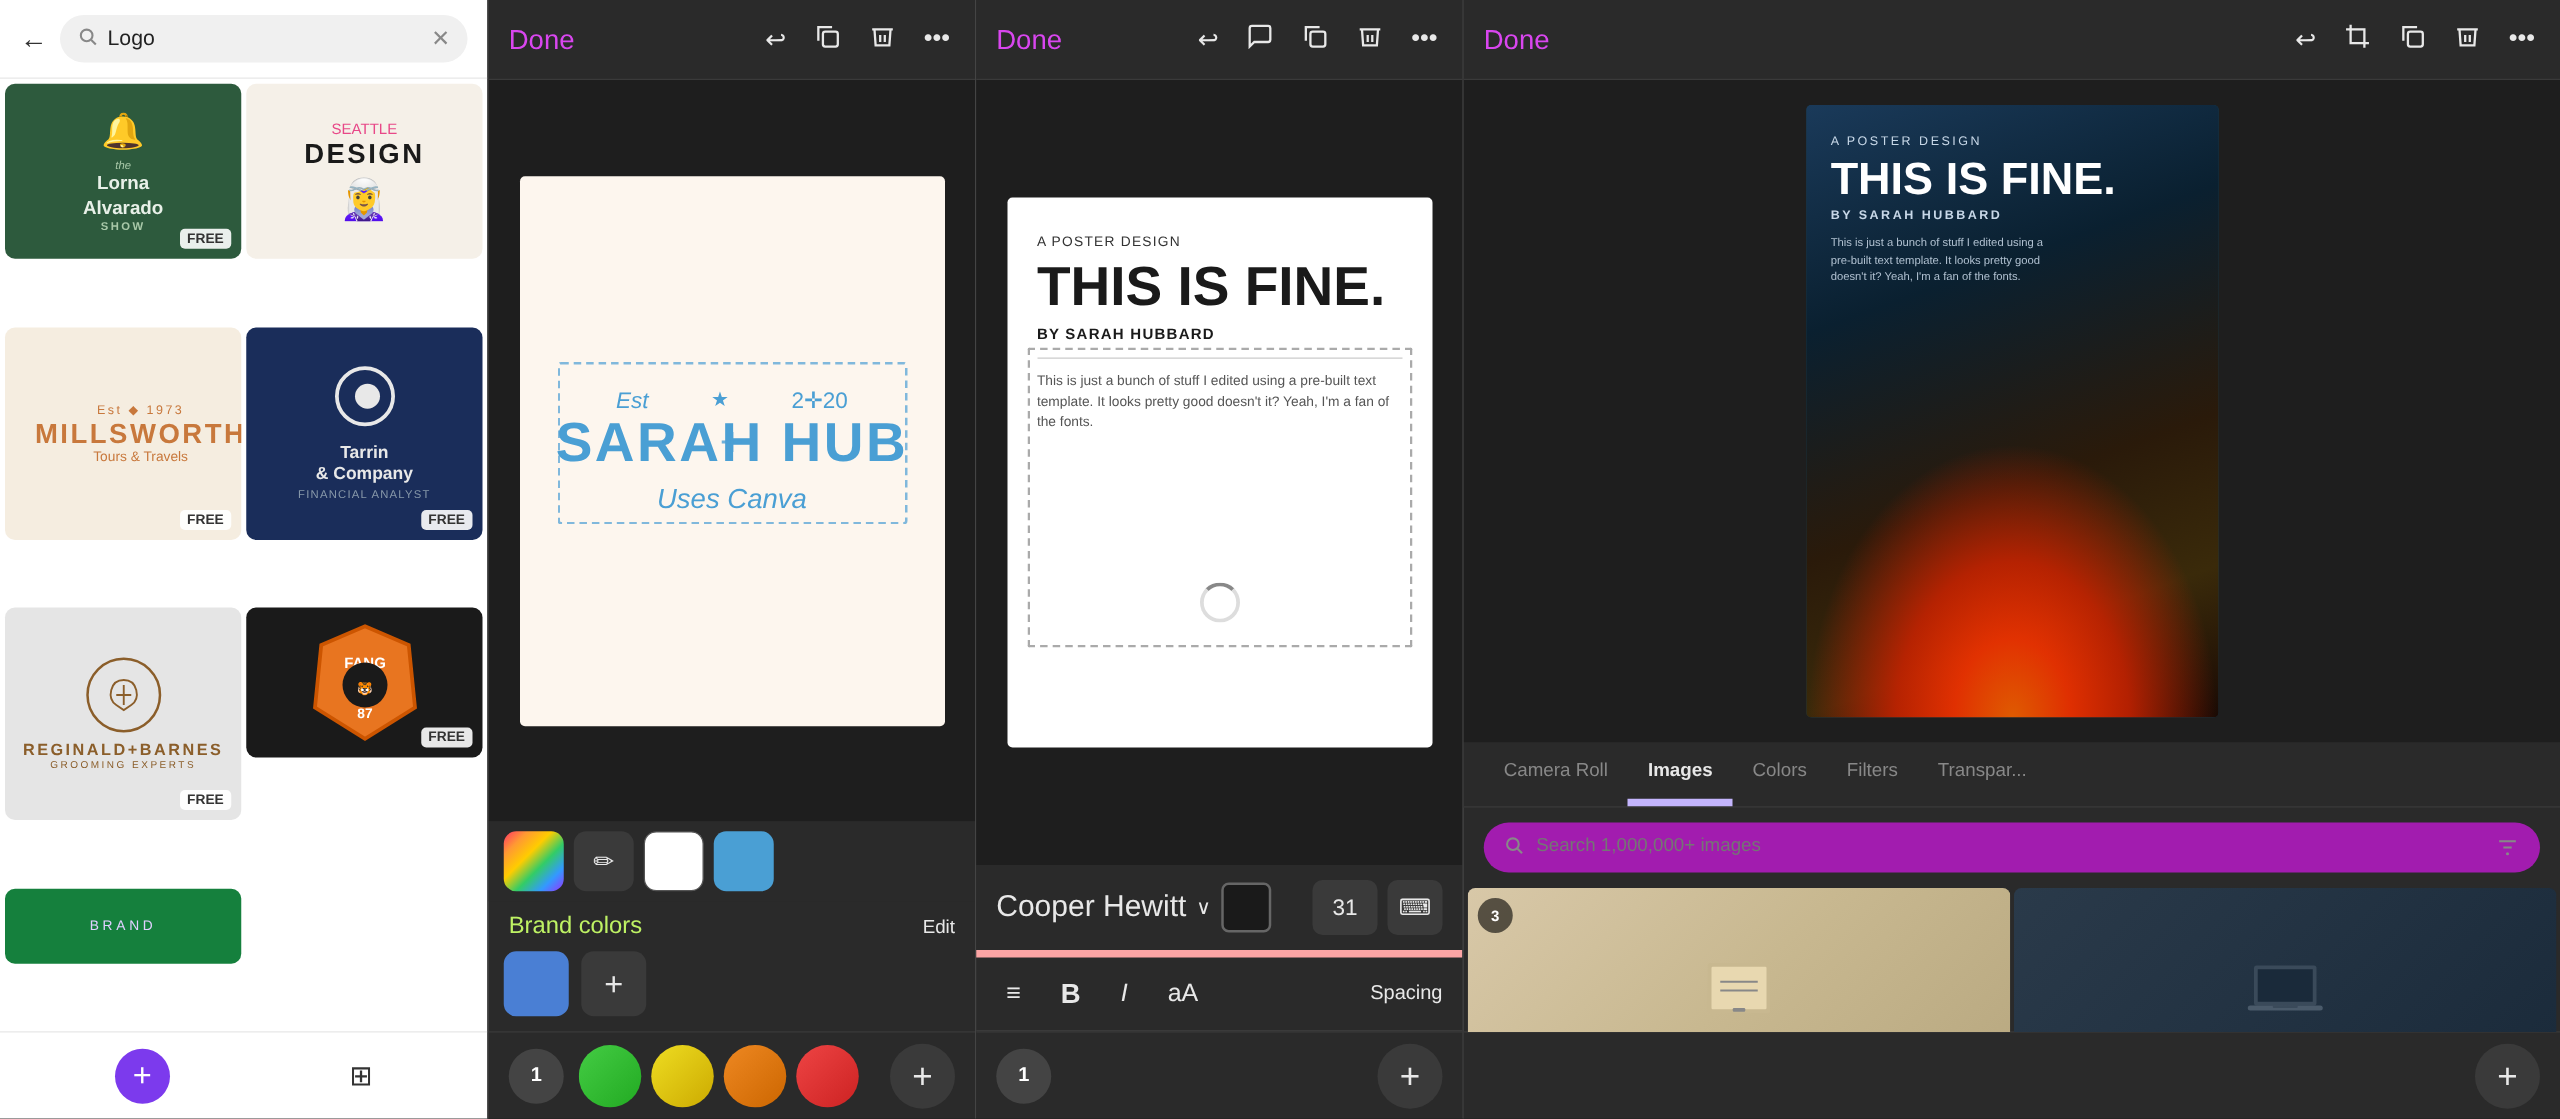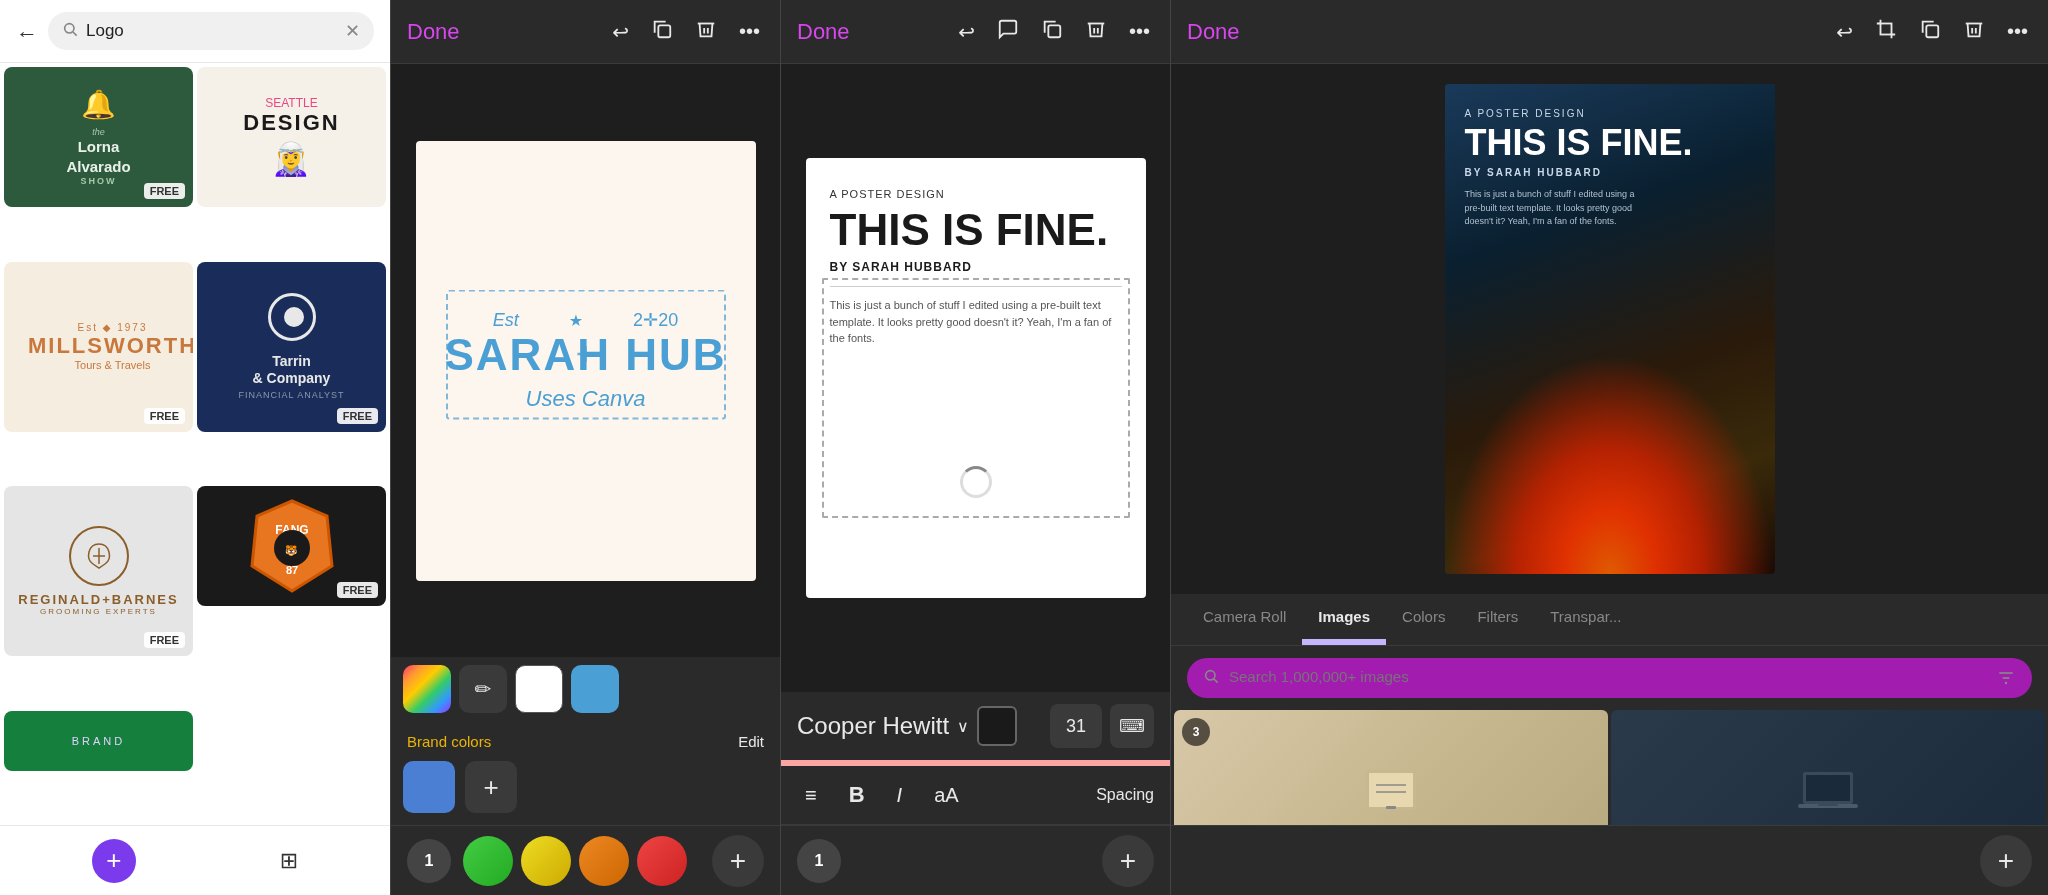--- a/index.html
+++ b/index.html
@@ -273,21 +273,21 @@
       color: #e8e8e8; font-size: 20px;
       cursor: pointer;
     }
     .brand-colors-row {
       display: flex;
       align-items: center;
       padding: 0 16px;
       height: 40px;
       justify-content: space-between;
     }
-    .brand-label { color: #eab308; font-size: 15px; }
+    .brand-label { color: #bef264; font-size: 19px; }
     .edit-label { color: #e8e8e8; font-size: 15px; cursor: pointer; }
     .brand-swatches-row {
       display: flex;
       align-items: center;
       padding: 0 12px 12px;
       gap: 10px;
     }
     .brand-swatch-blue { width: 52px; height: 52px; background: #4a7fd4; border-radius: 10px; cursor: pointer; }
     .brand-swatch-add {
       width: 52px; height: 52px;

